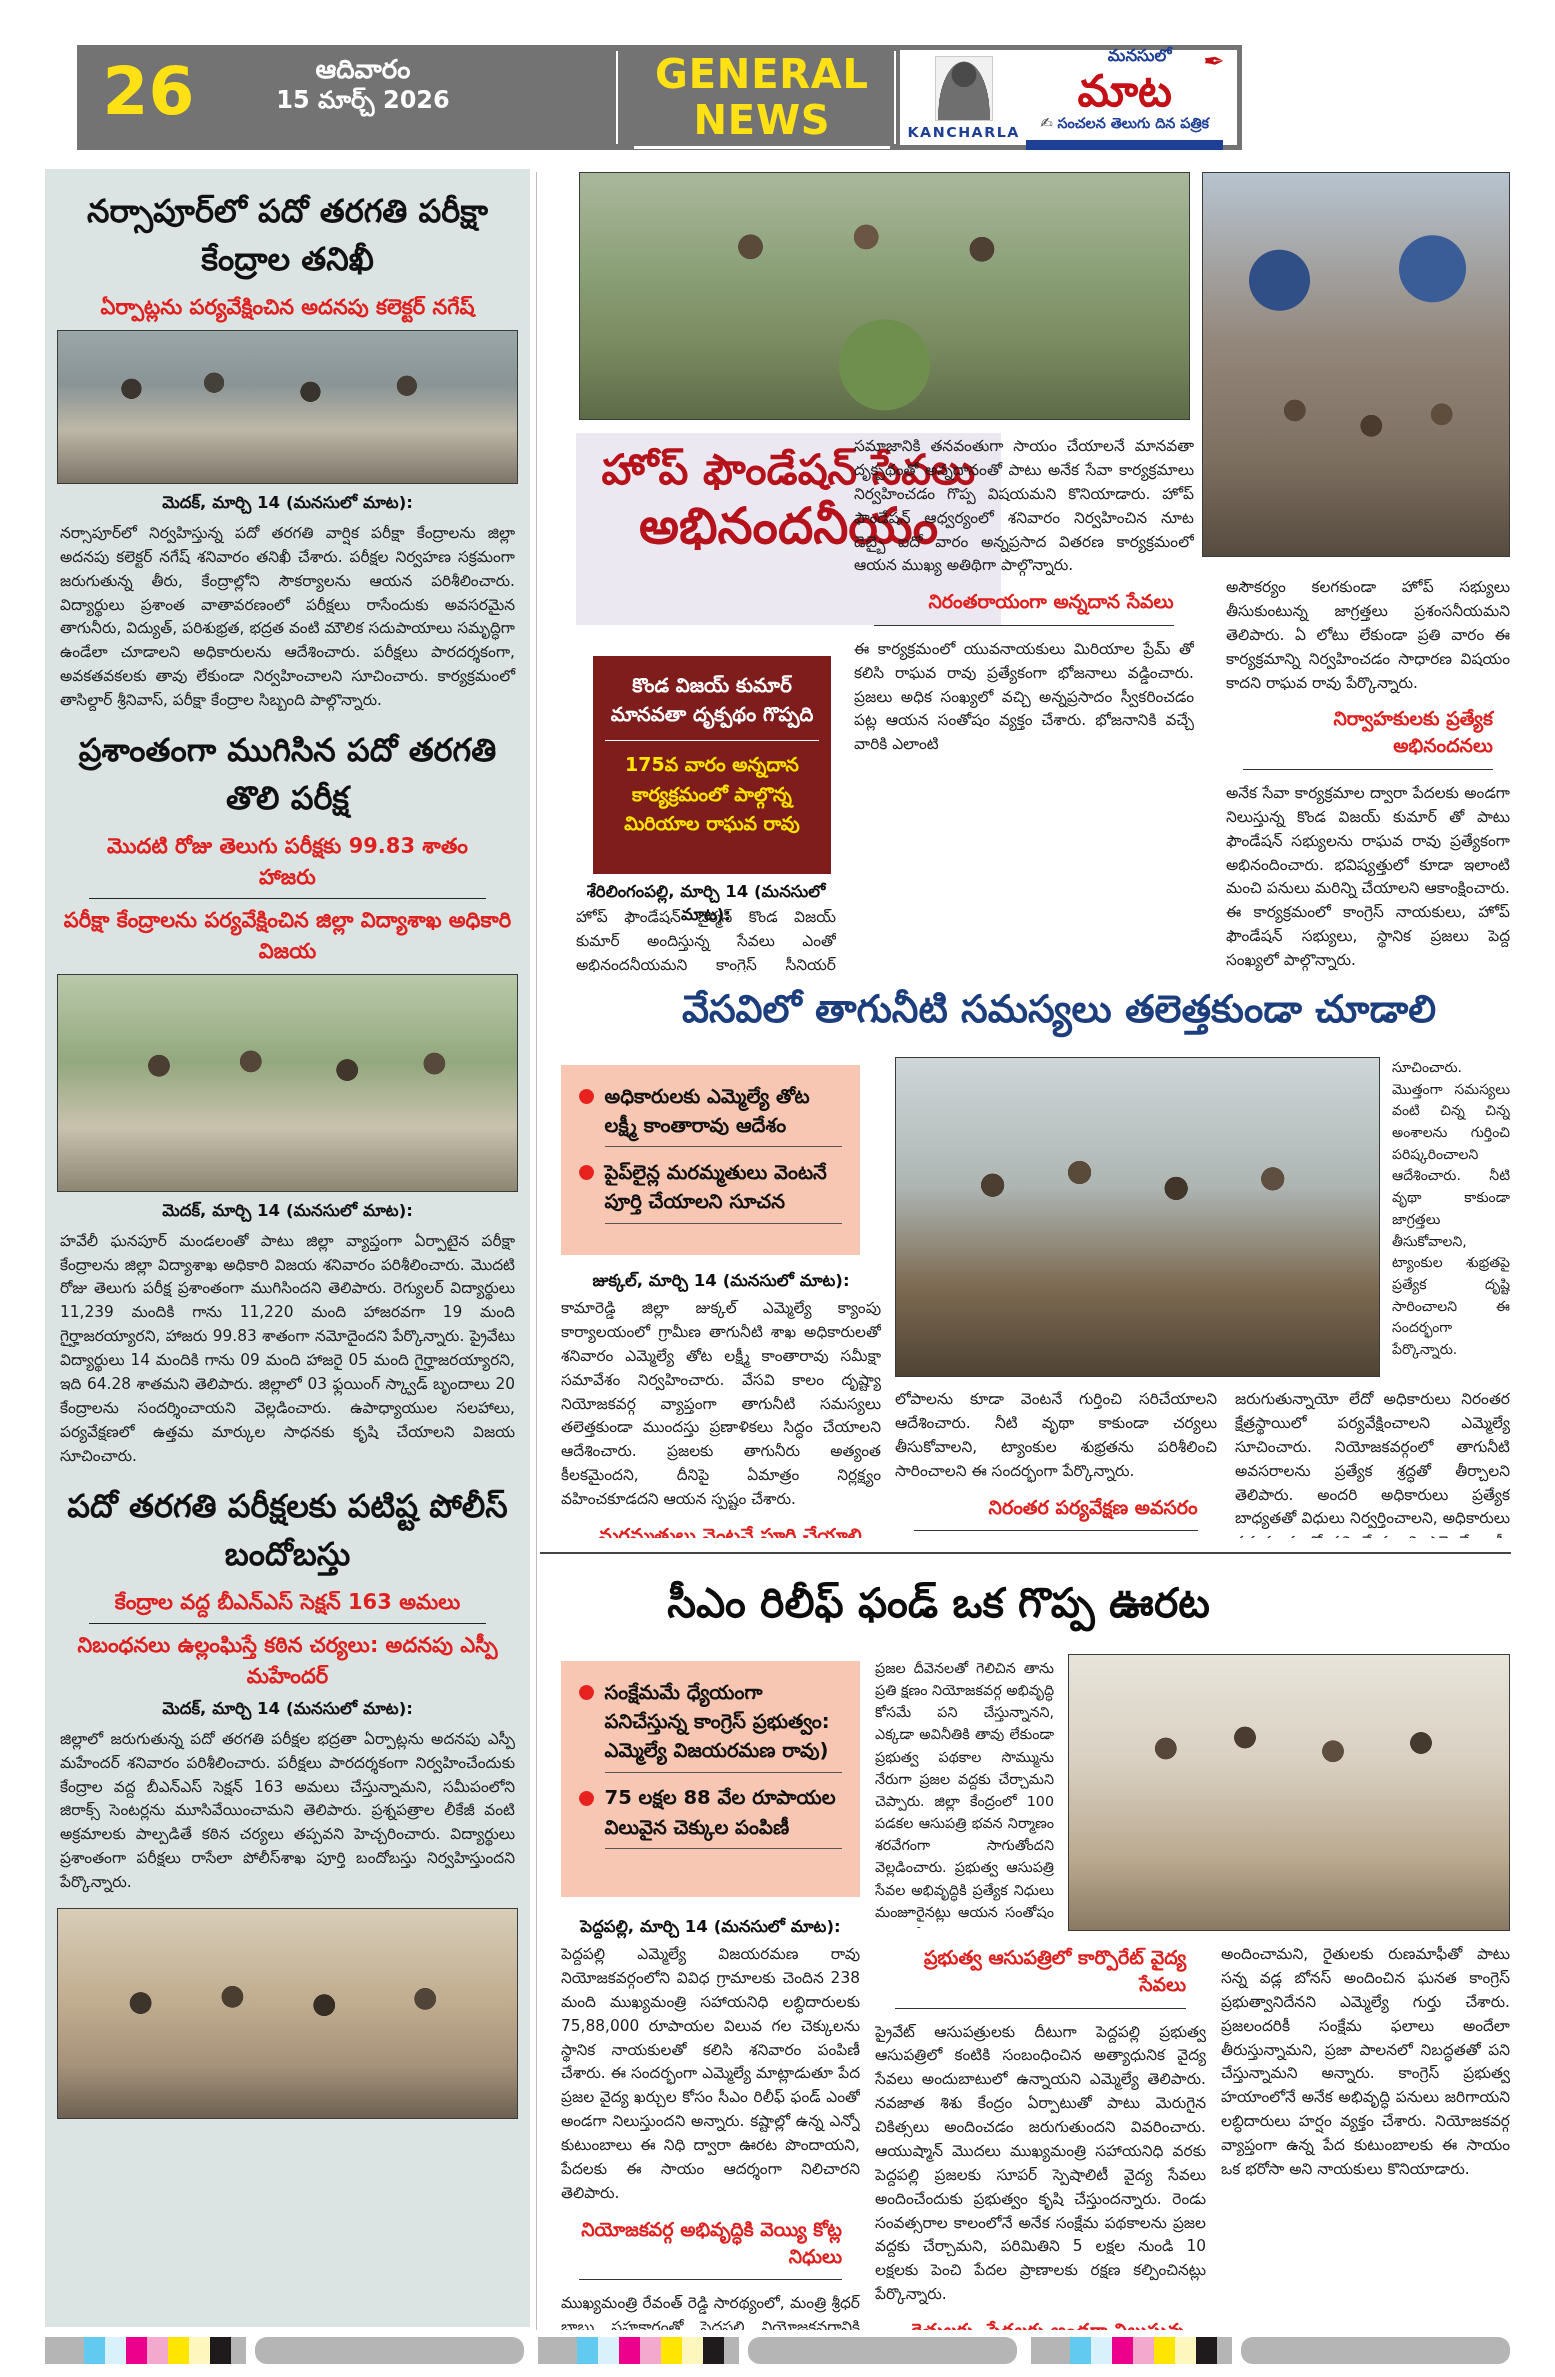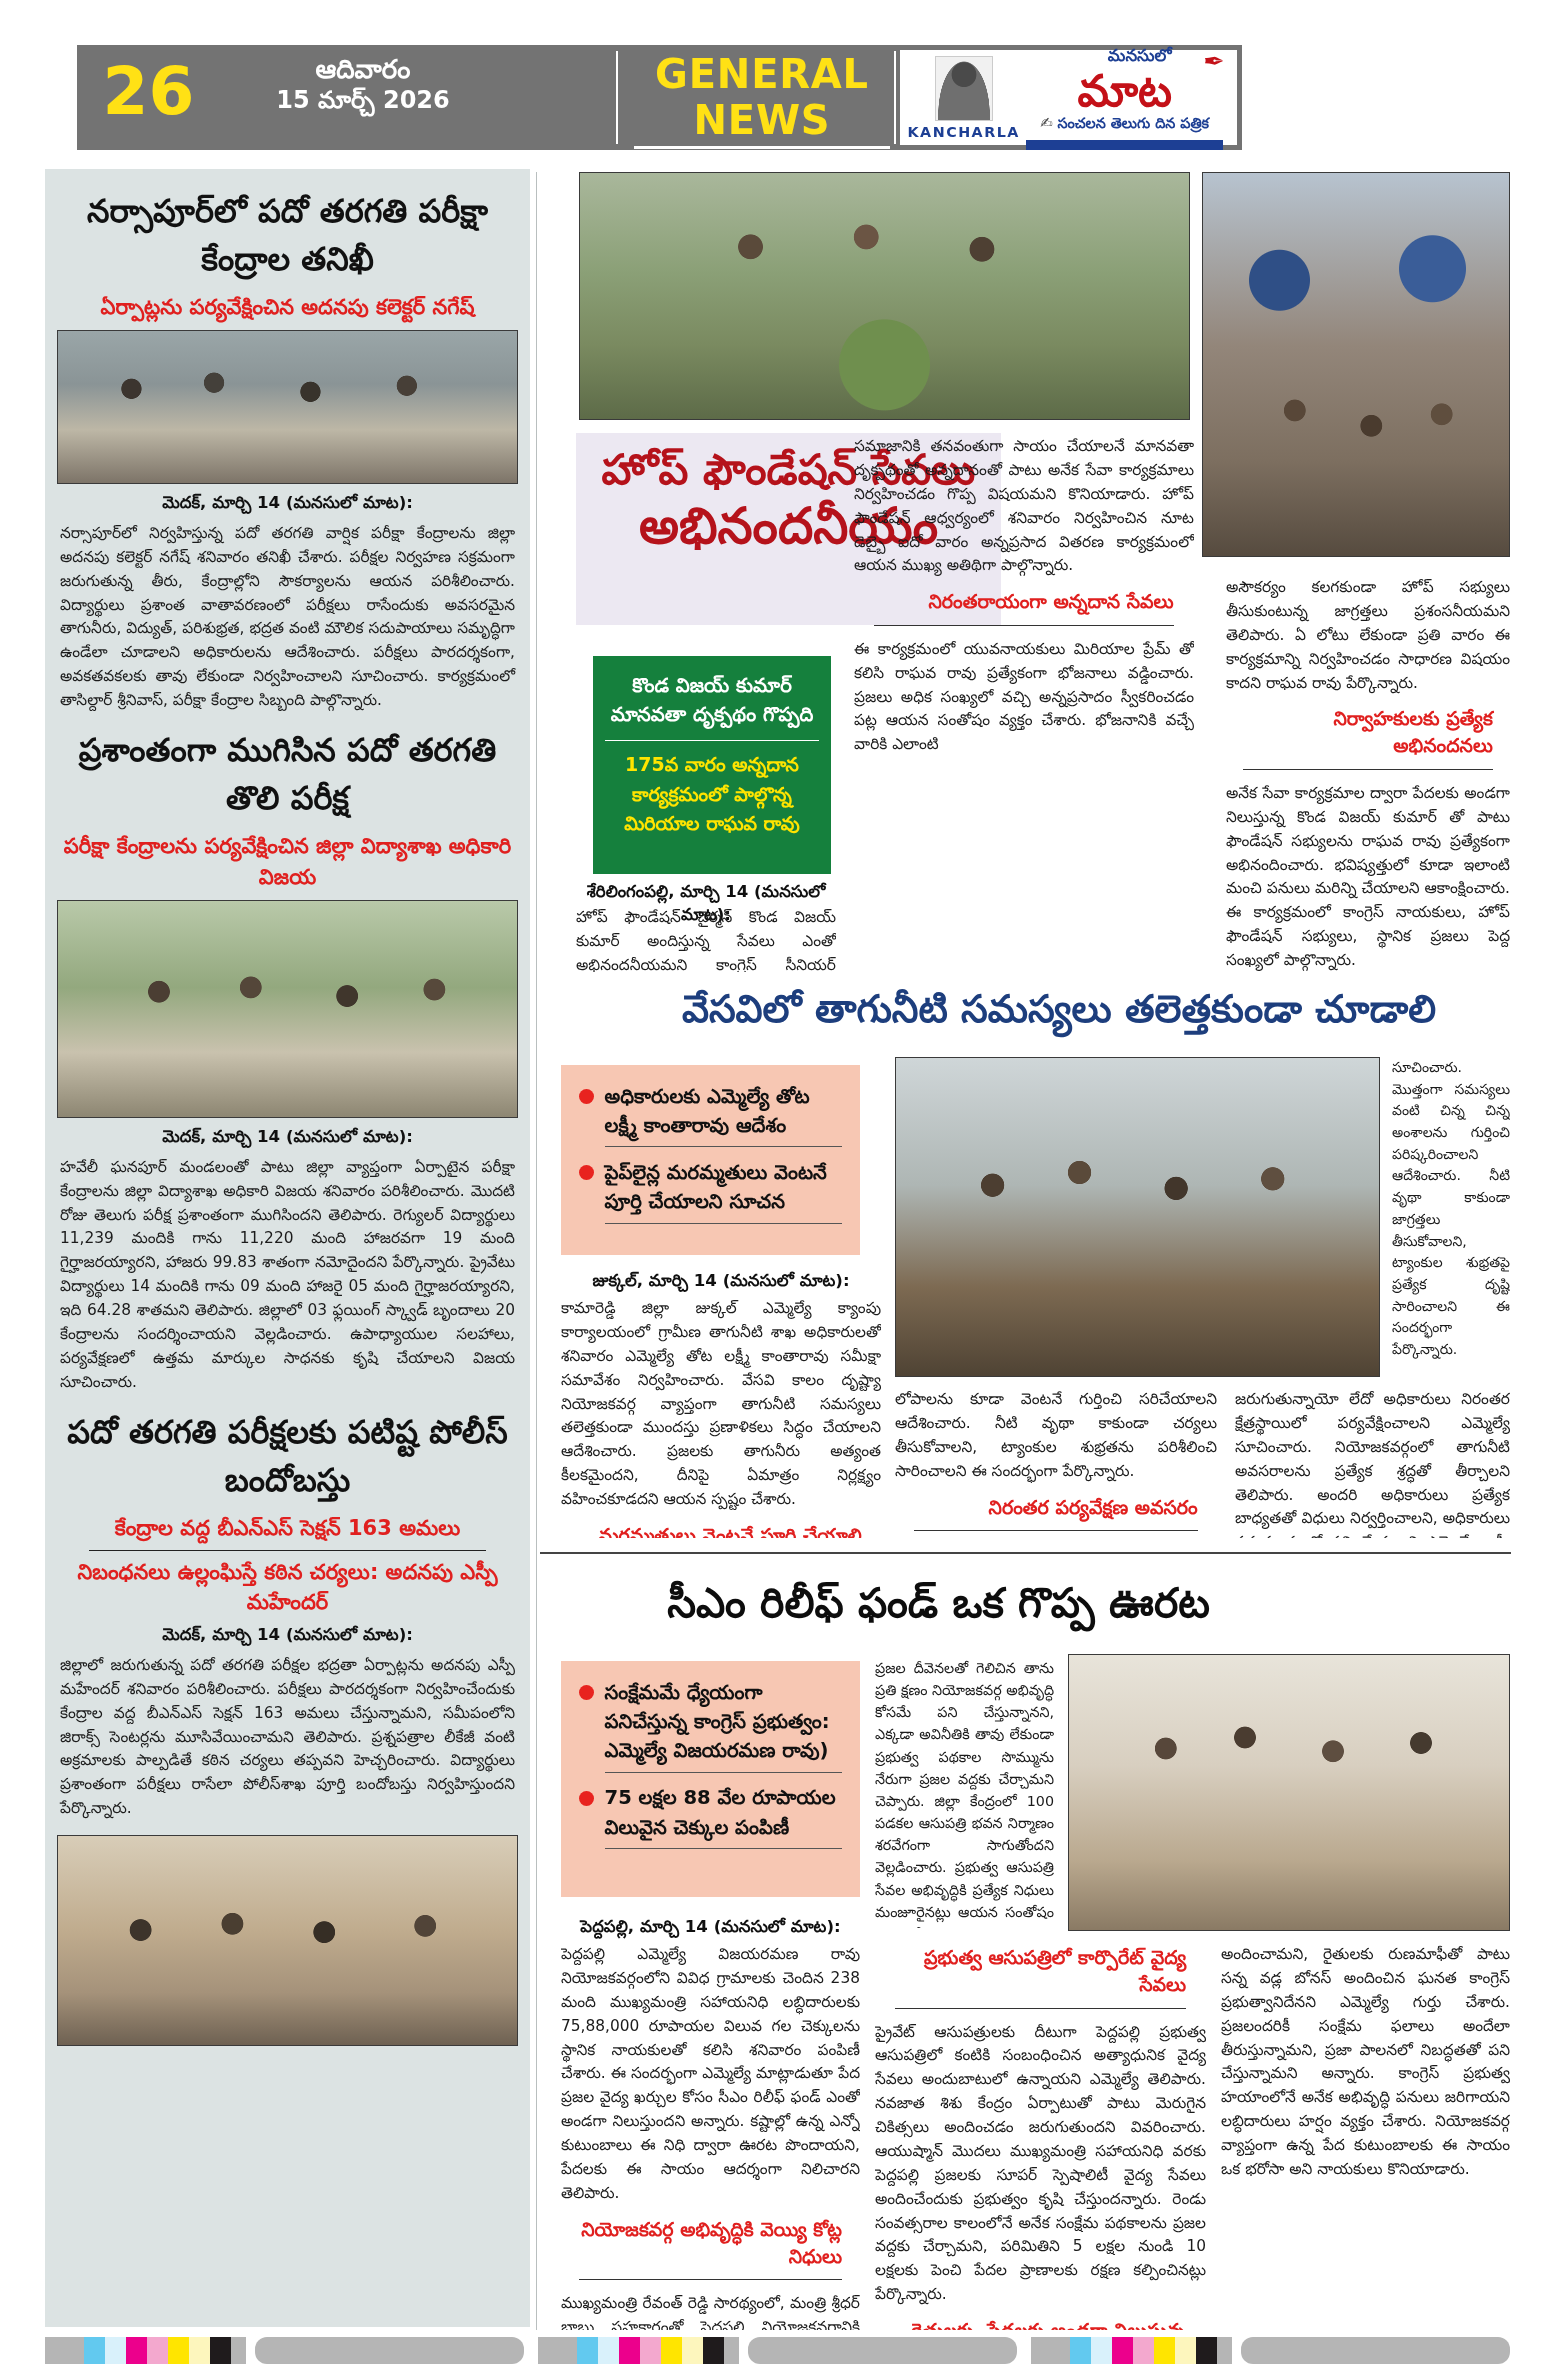--- a/index.html
+++ b/index.html
@@ -45,21 +45,21 @@
   .leftcol h2{font-size:32px;margin:7.5px 4.5px 9px 4.5px;}
   .lc-sub{font-size:21px;line-height:1.45;margin:1.5px 3px 7.5px 3px;}
   .lc-sub.rule{border-bottom:1.5px solid #222;width:86%;margin:1.5px auto 6px auto;padding-bottom:6px;}
   .lc-photo{width:100%;height:154px;margin:4.5px 0 9px 0;}
   .lc-body{margin:6px 3px 13.5px 3px;}
   .lc-date{margin:3px 0 6px 0;}
   
   .hope-head{left:576px;top:433px;width:425px;height:192px;background:#ece8f2;text-align:center;color:#b5121b;font-weight:900;overflow:hidden;}
   .hope-h1{font-size:42px;line-height:1.25;margin-top:10.5px;}
   .hope-h2{font-size:50px;line-height:1.2;}
-  .bluebox{left:593px;top:656px;width:238px;height:218px;background:#15803d;box-sizing:border-box;padding:15px 12px;text-align:center;overflow:hidden;}
+  .bluebox{left:593px;top:656px;width:238px;height:218px;background:#7f1d1d;box-sizing:border-box;padding:15px 12px;text-align:center;overflow:hidden;}
   .bb-quote{color:#ffffff;font-weight:800;font-size:19.6px;line-height:1.5;border-bottom:1.5px solid #ffffff;padding-bottom:10.5px;margin-bottom:9px;}
   .bb-detail{color:#ffe400;font-weight:800;font-size:19px;line-height:1.55;}
   .txtcol{overflow:hidden;box-sizing:border-box;}
   
   .water-head{left:538px;top:972px;width:972px;height:75px;color:#1d3e7d;font-weight:900;font-size:38px;text-align:center;line-height:75px;padding-left:35px;}
   .bullet-box{background:#f7c7b3;box-sizing:border-box;padding:16.6px 18px;overflow:hidden;}
   .bullet-item{display:flex;margin-bottom:10.5px;}
   .dot{flex:0 0 15px;width:15px;height:15px;border-radius:50%;background:#e8231f;margin:7.5px 10.5px 0 0;}
   .bullet-txt{color:#111;font-weight:800;font-size:19.6px;line-height:1.5;border-bottom:1.5px solid #555;padding-bottom:6px;}
   
@@ -127,20 +127,21 @@
              radial-gradient(circle at 34% 34%, #44403a 0 9.8px, transparent 10.5px),
              radial-gradient(circle at 55% 40%, #38332c 0 9.8px, transparent 10.5px),
              radial-gradient(circle at 76% 36%, #473f37 0 9.8px, transparent 10.5px),
              linear-gradient(180deg,#9aa6a8 0%,#8a9496 35%,#bdb7a6 65%,#7d7468 100%);"></div>
       <div class="dateline lc-date">మెదక్, మార్చి 14 (మనసులో మాట):</div>
       <div class="body-txt lc-body">నర్సాపూర్‌లో నిర్వహిస్తున్న పదో తరగతి వార్షిక పరీక్షా కేంద్రాలను జిల్లా అదనపు కలెక్టర్ నగేష్ శనివారం తనిఖీ చేశారు. పరీక్షల నిర్వహణ సక్రమంగా జరుగుతున్న తీరు, కేంద్రాల్లోని సౌకర్యాలను ఆయన పరిశీలించారు. విద్యార్థులు ప్రశాంత వాతావరణంలో పరీక్షలు రాసేందుకు అవసరమైన తాగునీరు, విద్యుత్, పరిశుభ్రత, భద్రత వంటి మౌలిక సదుపాయాలు సమృద్ధిగా ఉండేలా చూడాలని అధికారులను ఆదేశించారు. పరీక్షలు పారదర్శకంగా, అవకతవకలకు తావు లేకుండా నిర్వహించాలని సూచించారు. కార్యక్రమంలో తాసిల్దార్ శ్రీనివాస్, పరీక్షా కేంద్రాల సిబ్బంది పాల్గొన్నారు.</div>
     </div>
 
     <div>
       <h2 class="headline-black">ప్రశాంతంగా ముగిసిన పదో తరగతి తొలి పరీక్ష</h2>
+      <div class="red-sub lc-sub rule">మొదటి రోజు తెలుగు పరీక్షకు 99.83 శాతం హాజరు</div>
       <div class="red-sub lc-sub">పరీక్షా కేంద్రాలను పర్యవేక్షించిన జిల్లా విద్యాశాఖ అధికారి విజయ</div>
       <div class="lc-photo ph" style="height:218px;background:
              radial-gradient(circle at 22% 42%, #4b3e33 0 10.5px, transparent 11.3px),
              radial-gradient(circle at 42% 40%, #544639 0 10.5px, transparent 11.3px),
              radial-gradient(circle at 63% 44%, #40362c 0 10.5px, transparent 11.3px),
              radial-gradient(circle at 82% 41%, #57493b 0 10.5px, transparent 11.3px),
              linear-gradient(180deg,#b9c9a9 0%,#93a87e 40%,#c9c2ae 70%,#8d8672 100%);"></div>
       <div class="dateline lc-date">మెదక్, మార్చి 14 (మనసులో మాట):</div>
       <div class="body-txt lc-body">హవేలీ ఘనపూర్ మండలంతో పాటు జిల్లా వ్యాప్తంగా ఏర్పాటైన పరీక్షా కేంద్రాలను జిల్లా విద్యాశాఖ అధికారి విజయ శనివారం పరిశీలించారు. మొదటి రోజు తెలుగు పరీక్ష ప్రశాంతంగా ముగిసిందని తెలిపారు. రెగ్యులర్ విద్యార్థులు 11,239 మందికి గాను 11,220 మంది హాజరవగా 19 మంది గైర్హాజరయ్యారని, హాజరు 99.83 శాతంగా నమోదైందని పేర్కొన్నారు. ప్రైవేటు విద్యార్థులు 14 మందికి గాను 09 మంది హాజరై 05 మంది గైర్హాజరయ్యారని, ఇది 64.28 శాతమని తెలిపారు. జిల్లాలో 03 ఫ్లయింగ్ స్క్వాడ్ బృందాలు 20 కేంద్రాలను సందర్శించాయని వెల్లడించారు. ఉపాధ్యాయుల సలహాలు, పర్యవేక్షణలో ఉత్తమ మార్కుల సాధనకు కృషి చేయాలని విజయ సూచించారు.</div>
     </div>

